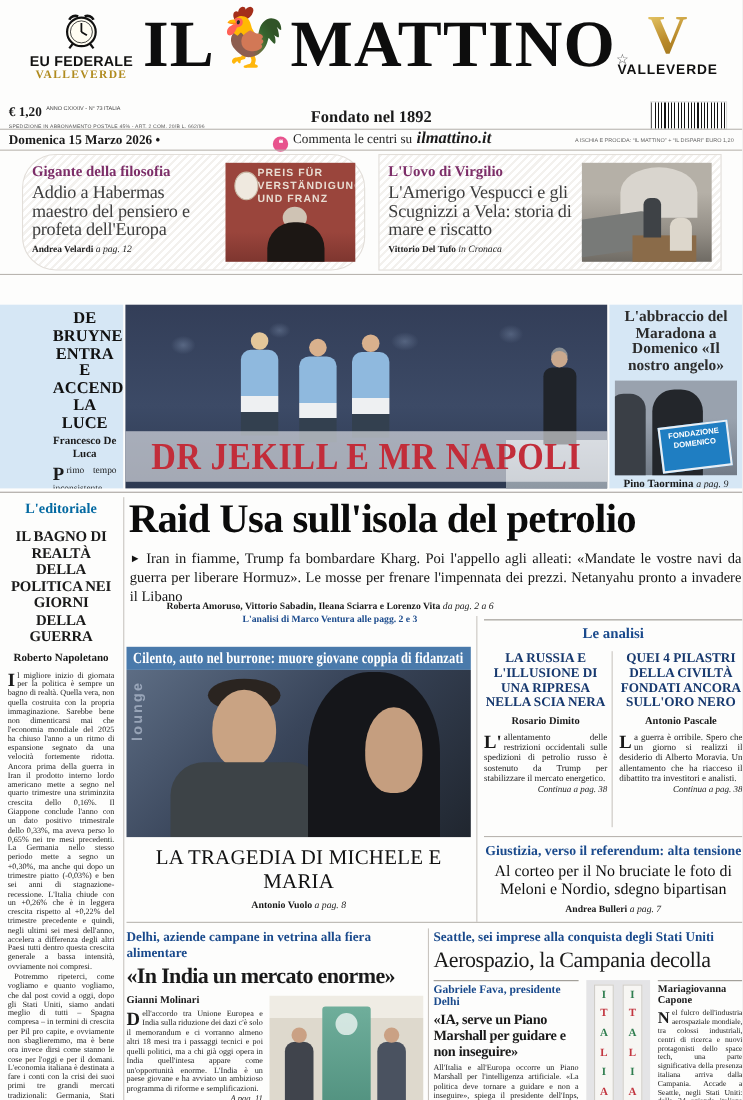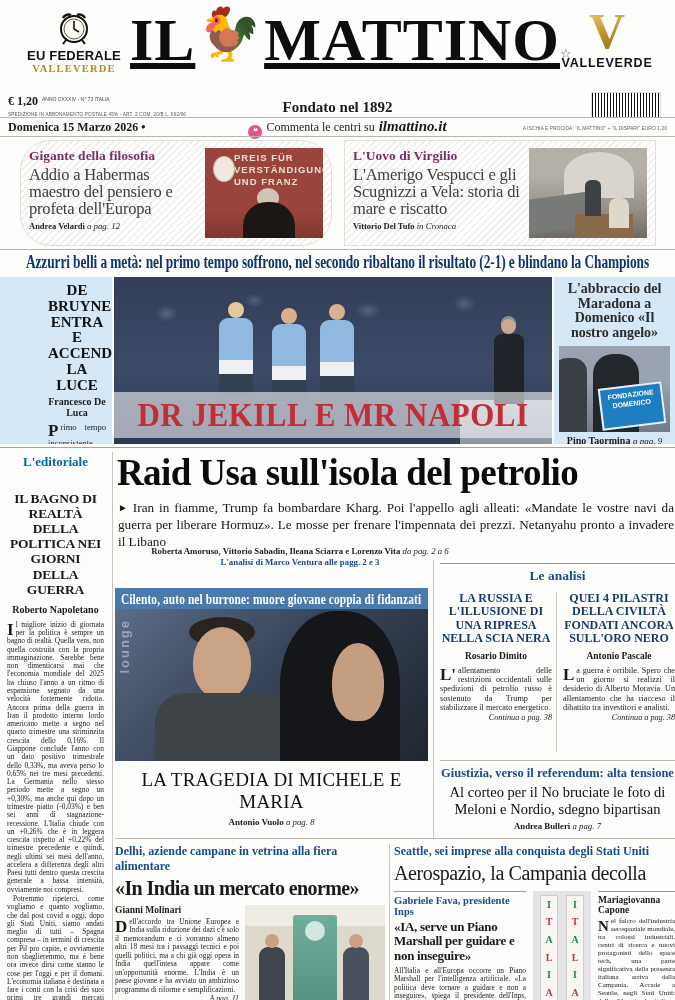--- a/index.html
+++ b/index.html
@@ -12,21 +12,21 @@
   .abs { position:absolute; }
   .rule-h { position:absolute; background:#b9b5b0; height:1px; }
   .rule-v { position:absolute; background:#c9c5c0; width:1px; }
 
   
   .ad-left { left:20px; top:10px; width:108px; text-align:center; }
   .ad-left .clock { display:block; margin:0 auto 2px; }
   .ad-line1 { font:bold 13px "Liberation Sans", sans-serif; letter-spacing:.2px; color:#111; }
   .ad-line2 { font:bold 10.5px "Liberation Serif", serif; letter-spacing:1.2px; color:#b08b1e; }
   .masthead { left:130px; top:4px; width:415px; text-align:center; white-space:nowrap; }
-  .masthead .word { font:bold 60px "Liberation Serif", serif; letter-spacing:1px; color:#0d0d0d;text-decoration:underline; }
+  .masthead .word { font:bold 60px "Liberation Serif", serif; letter-spacing:1px; color:#0d0d0d; }
   .masthead .rooster { font-size:52px; vertical-align:8px; margin:0 2px; }
   .masthead .star { font-size:13px; color:#555; vertical-align:2px; }
   .ad-right { right:16px; top:8px; width:104px; text-align:center; }
   .v-logo {
     font:bold 50px "Liberation Serif", serif; line-height:.95;
     background:linear-gradient(160deg,#f3d977 10%,#b9892a 55%,#8f6a14 90%);
     -webkit-background-clip:text; background-clip:text; color:transparent;
   }
   .ad-right .label { font:bold 12.5px "Liberation Sans", sans-serif; letter-spacing:.8px; color:#111; }
   .price-block { left:8px; top:94px; width:230px; }
@@ -112,21 +112,21 @@
   .lead-deck { left:118px; top:499px; width:556px; font:13.2px "Liberation Serif", serif; line-height:1.3; color:#141414; text-align:justify; }
   .lead-deck .arrow { font-size:10px; vertical-align:1px; }
   .lead-bylines { left:150px; top:546px; width:300px; text-align:center; }
   .lead-bylines .b1 { font:bold 8.8px "Liberation Serif", serif; }
   .lead-bylines .b1 .pag, .pag { font:italic 8.8px "Liberation Serif", serif; font-weight:normal; }
   .lead-bylines .b2 { font:bold 8.8px "Liberation Serif", serif; color:#1a4a8c; margin-top:1px; }
 
   
   .editorial { left:0; top:452px; width:113px; height:548px; border-right:1px solid #c9c5c0; padding:2px 8px 4px 7px; }
   .ed-section { font:bold 13px "Liberation Serif", serif; color:#0369a1; text-align:center; }
-  .ed-head { font:bold 13.5px "Liberation Serif", serif; text-align:center; line-height:1.12; margin-top:21px; letter-spacing:-.2px; }
+  .ed-head { font:bold 13.5px "Liberation Serif", serif; text-align:center; line-height:1.12; margin-top:10px; letter-spacing:-.2px; }
   .ed-byline { font:bold 10px "Liberation Serif", serif; text-align:center; margin-top:7px; }
   .ed-body { margin-top:6px; height:398px; overflow:hidden; font:7.4px "Liberation Serif", serif; line-height:1.12; text-align:justify; }
   .ed-body p + p { text-indent:6px; margin-top:1px; }
   .dropcap { float:left; font:bold 17px/0.8 "Liberation Serif", serif; padding:2px 2px 0 0; }
 
   
   .tragedy { left:115px; top:588px; width:313px; }
   .blue-strip { background:#4a7aab; color:#fff; height:21px; display:flex; align-items:center; padding:0 6px; white-space:nowrap; overflow:hidden; }
   .blue-strip > span { font:bold 11.4px "Liberation Serif", serif; transform:scaleY(1.25); transform-origin:left center; letter-spacing:.1px; }
   .couple-photo { position:relative; width:100%; height:152px; overflow:hidden;
@@ -263,23 +263,20 @@
       <div class="arch"></div>
       <div class="hull"></div>
       <div class="crate"></div>
       <div class="fig1"></div>
       <div class="fig2"></div>
     </div>
   </div>
 
   <div class="rule-h" style="left:0;top:249px;width:675px;"></div>
 
-  <div class="abs sport-strip">
-    <span>Azzurri belli a metà: nel primo tempo soffrono, nel secondo ribaltano il risultato (2-1) e blindano la Champions</span>
-  </div>
 
   <div class="abs sport-side sport-left">
     <div class="sport-head">DE BRUYNE ENTRA E ACCENDE LA LUCE</div>
     <div class="sport-byline">Francesco De Luca</div>
     <div class="sport-body"><span class="dropcap">P</span><span>rimo tempo inconsistente, ripresa sontuosa del Napoli.</span>
       <span class="continua">Continua a pag. 38</span>
     </div>
     <div class="sport-div"></div>
     <div class="sport-extra">
       <span>Gennaro Arpaia, Marco Ciriello e Bruno Majorano</span>
@@ -400,21 +397,21 @@
         <div class="man2"></div>
       </div>
     </div>
   </div>
 
   <div class="abs aero">
     <div class="kicker-blue" style="font-size:12px;">Seattle, sei imprese alla conquista degli Stati Uniti</div>
     <div class="aero-head">Aerospazio, la Campania decolla</div>
     <div class="aero-cols">
       <div class="fava-col">
-        <div class="fava-kicker">Gabriele Fava, presidente Inps</div>
+        <div class="fava-kicker">Gabriele Fava, presidente Delhi</div>
         <div class="fava-head">«IA, serve un Piano Marshall per guidare e non inseguire»</div>
         <div class="small-body">All'Italia e all'Europa occorre un Piano Marshall per l'intelligenza artificiale. «La politica deve tornare a guidare e non a inseguire», spiega il presidente dell'Inps, Gabriele Fava, appena tornato da un tour europeo tra Londra e Berlino sulle nuove forme di welfare.</div>
 
       </div>
       <div class="pillars">
         <div class="pillar">
             <span>I</span>
             <span>T</span>
             <span>A</span>
             <span>L</span>

